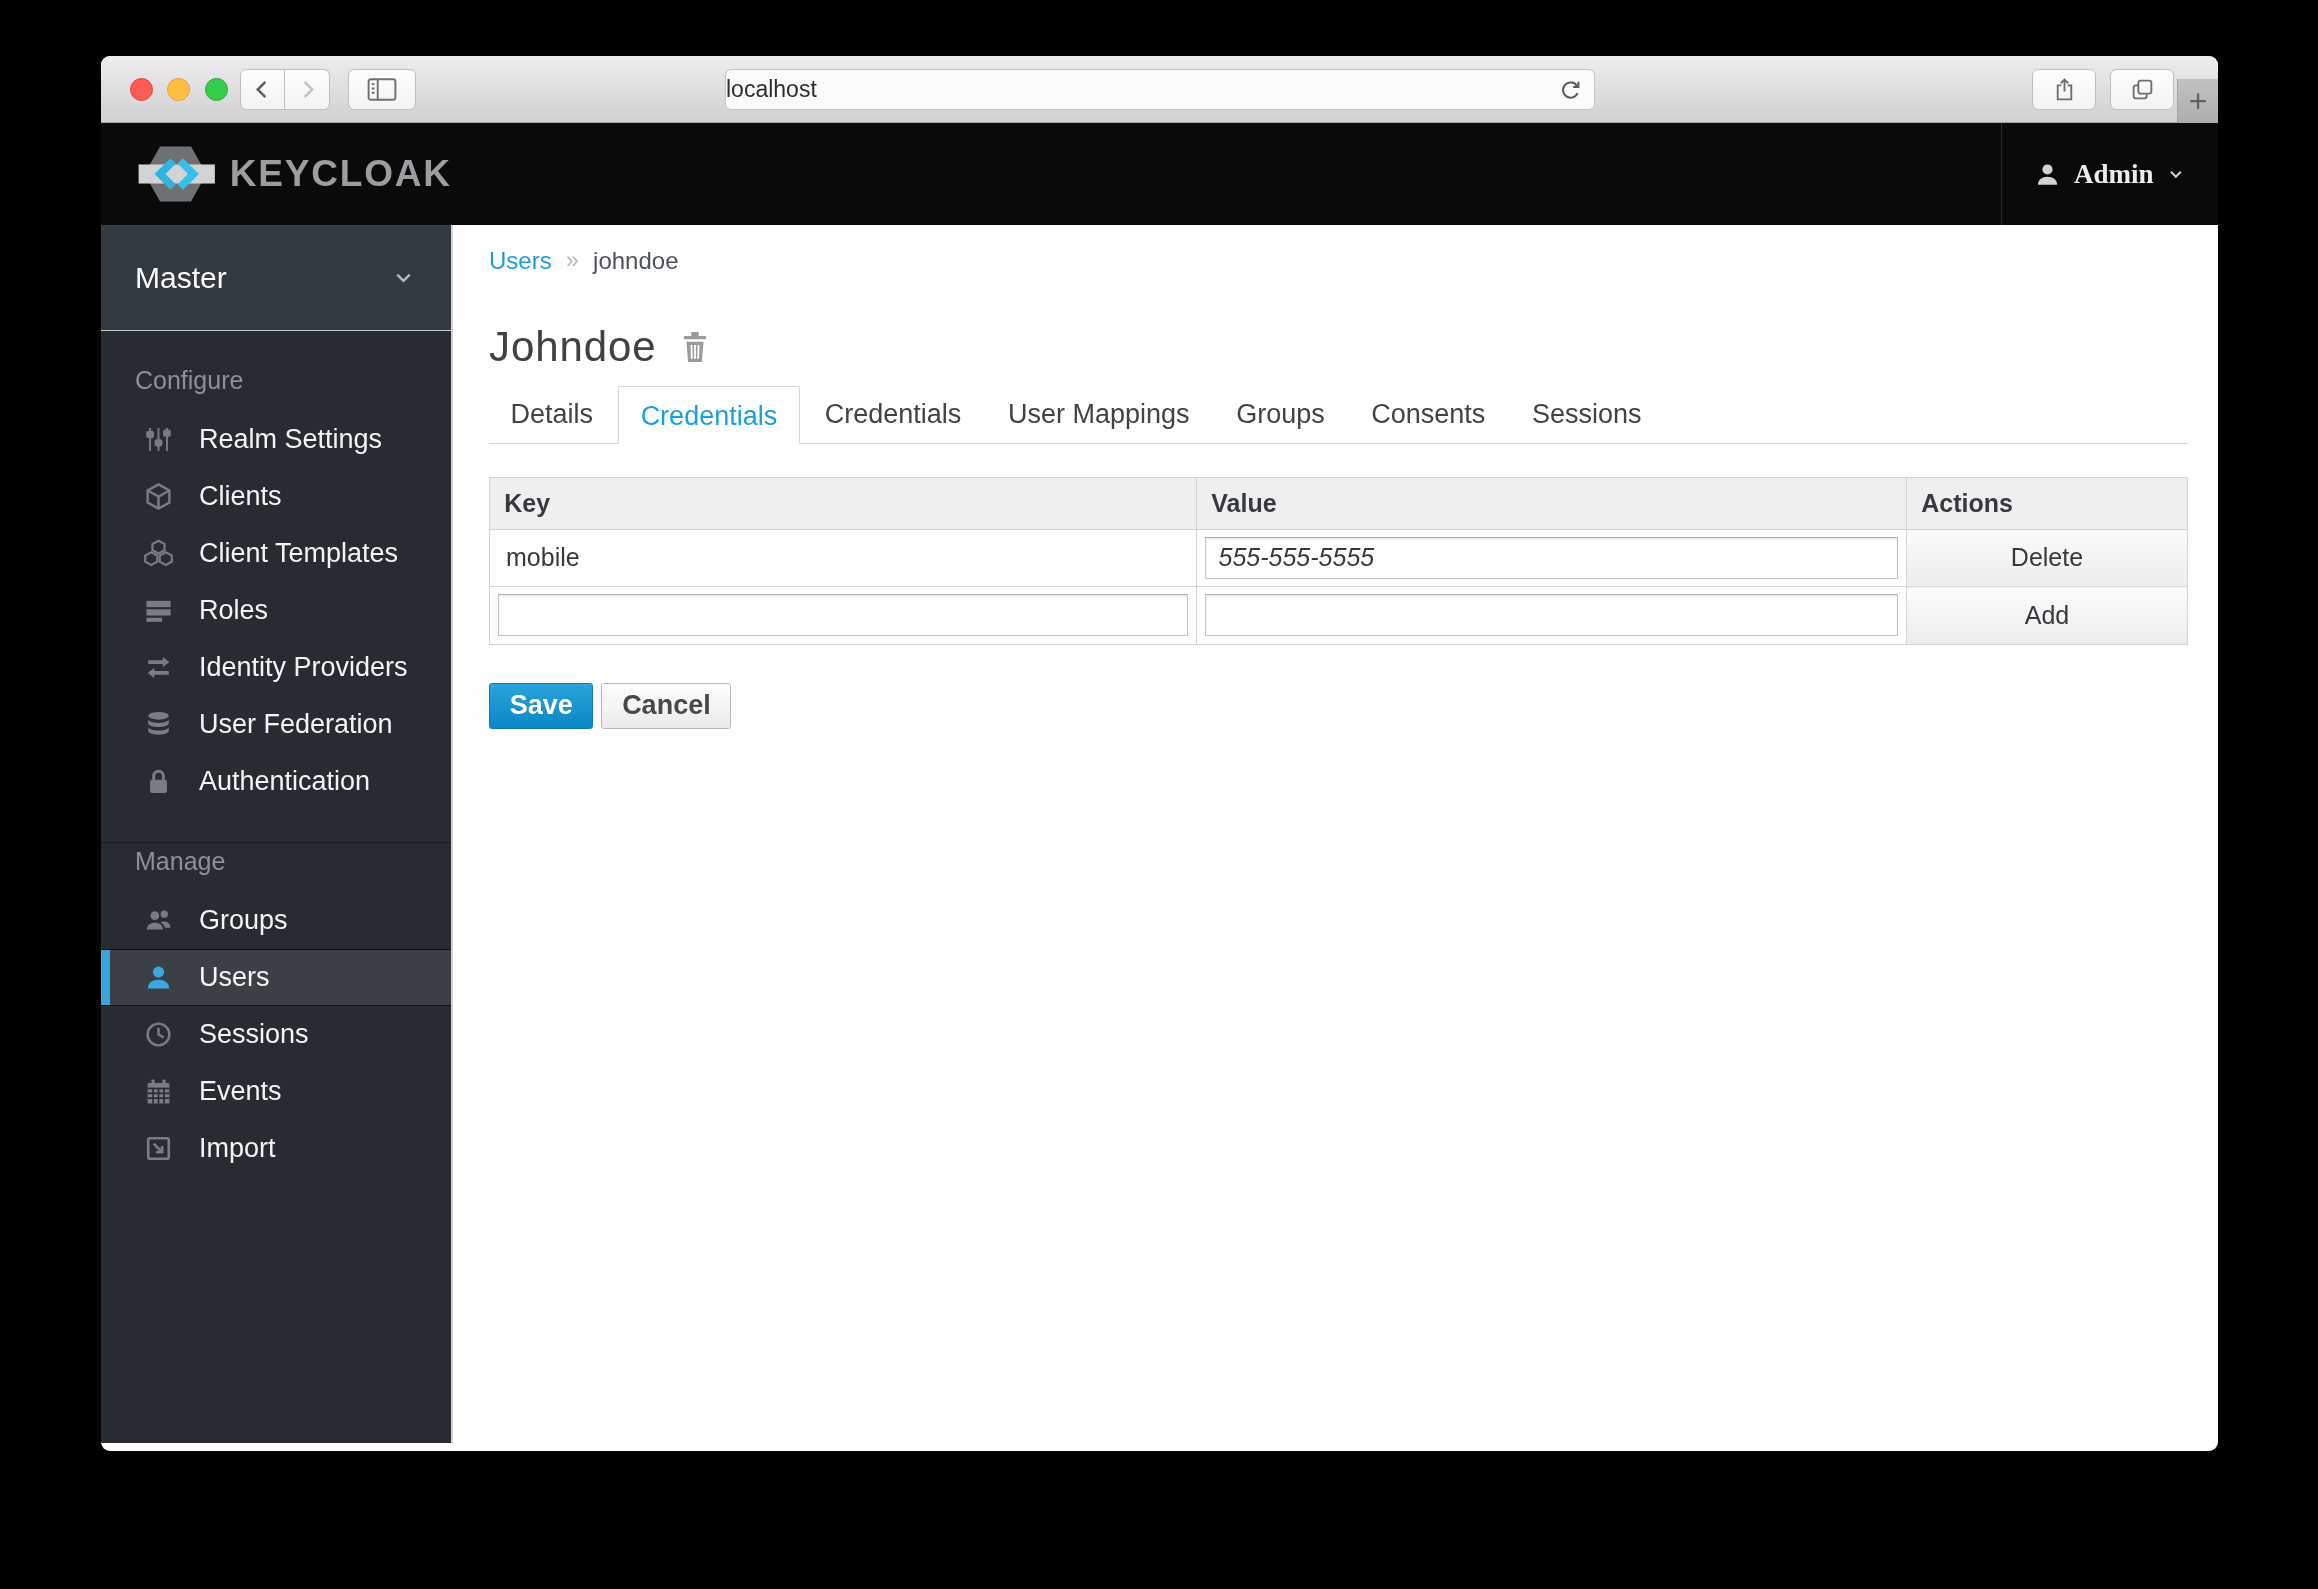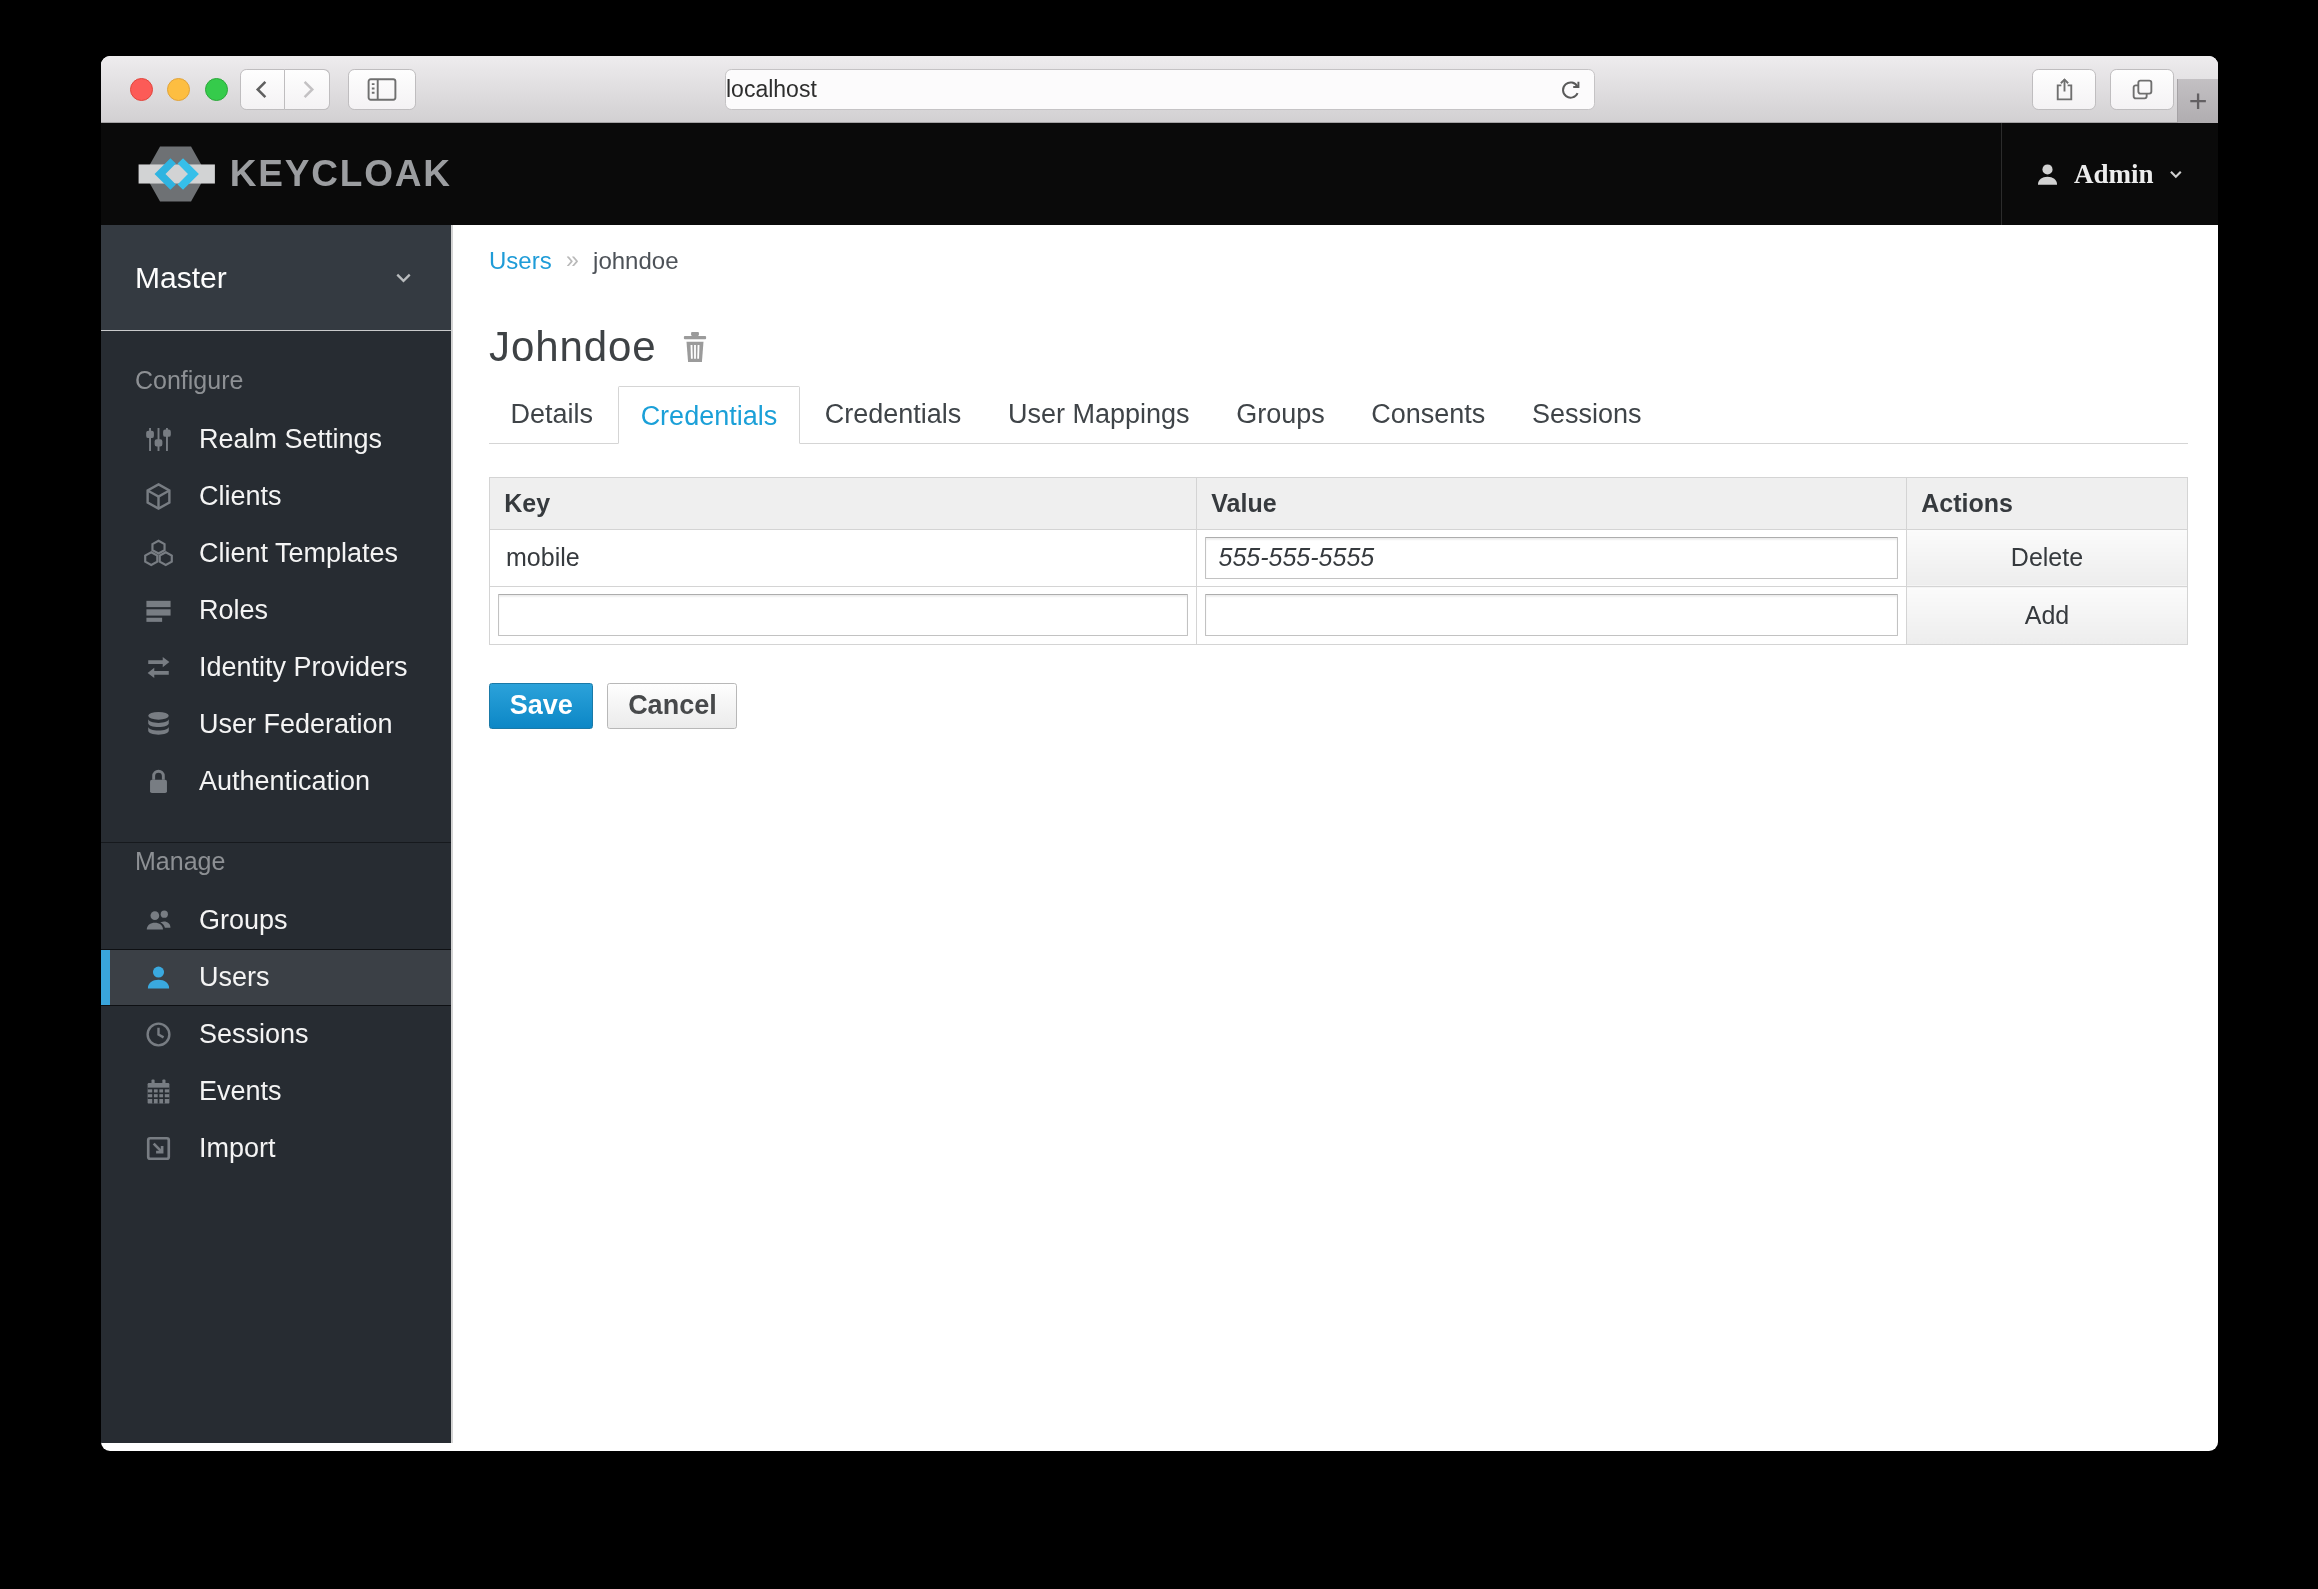--- a/index.html
+++ b/index.html
@@ -91,21 +91,21 @@
                 border:0.9px solid #c2c2c2; border-top-color:#adadad; border-radius:0.9px;
                 font-size:25px; color:#363a3e; padding:0 12.5px; font-family:inherit;
                 box-shadow:inset 0 1.8px 1.8px rgba(0,0,0,.08); outline:none;font-style:italic; }
   .td-action { background:linear-gradient(#fbfbfb,#ededed); text-align:center; cursor:pointer;
                font-size:26px; color:#3c4043; }
 
   .form-buttons { margin-top:38px; display:flex; }
   .btn { font-size:27px; font-weight:bold; height:46px; padding:0 19.7px; border-radius:2.7px; cursor:pointer;
          display:flex; align-items:center; justify-content:center; }
   .btn-save { background:linear-gradient(#2ba2da,#0c87c6); color:#fff; border:0.9px solid #1a7aa8; }
-  .btn-cancel { background:linear-gradient(#fefefe,#ebebeb); color:#47494b; border:0.9px solid #b8b8b8; margin-left:14px; }
+  .btn-cancel { background:linear-gradient(#fefefe,#ebebeb); color:#47494b; border:0.9px solid #b8b8b8; margin-left:8px; }
 
   svg { display:block; }
 </style>
 </head>
 <body>
 
 <div class="window">
 
   <div class="chrome">
     <div class="traffic t-red"></div>

